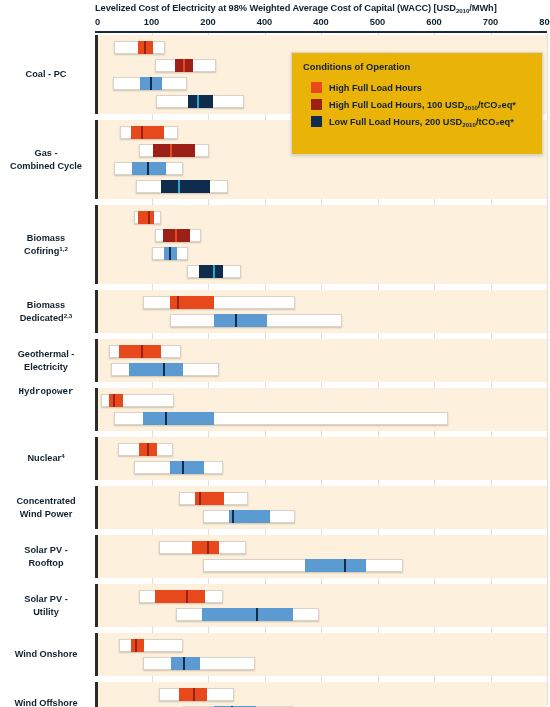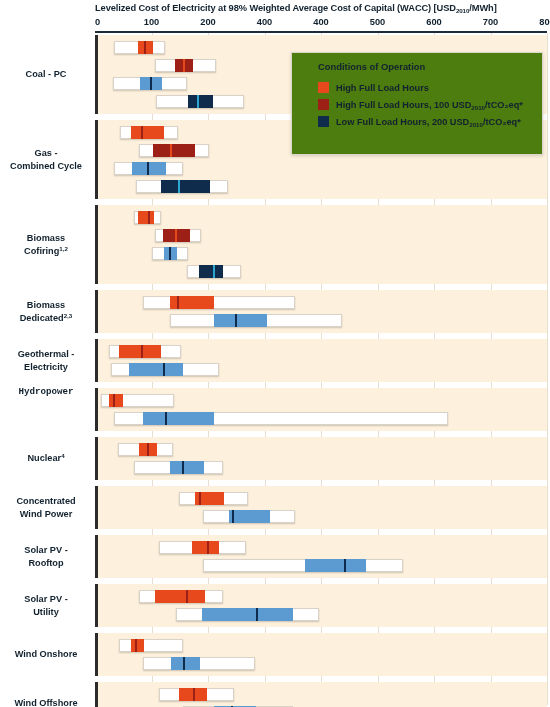--- a/index.html
+++ b/index.html
@@ -76,32 +76,33 @@
     font-size:9.2px; font-weight:bold;
     line-height:12.5px;
     color:#12222f;
   }
   .row-label sup { font-size:6.2px; vertical-align:baseline; position:relative; top:-3px; }
 
   
   #legend {
     position:absolute; left:291px; top:52px;
     width:252px; height:103px;
-    background:#4d7c0f;
+    background:#eab308;
     border:1px solid #ddd6cb;
     box-shadow:0 1px 3px rgba(120,110,95,0.30);
-    padding:8px 10px 0 26px;
+    padding:8px 10px 0 11px;
   }
   #legend-title {
     font-size:9.4px; font-weight:bold; color:#12222f;
     margin-bottom:7px;
   }
   .legend-item {
     display:flex; align-items:center;
     height:17px;
+    margin-left:8px;
   }
   .legend-swatch {
     width:11px; height:11px; flex:0 0 11px; margin-right:7px;
   }
   .legend-text {
     font-size:9.2px; font-weight:bold; color:#12222f; white-space:nowrap;
   }
   .legend-text sub { font-size:6.2px; vertical-align:baseline; position:relative; top:2px; }
 </style>
 </head>

